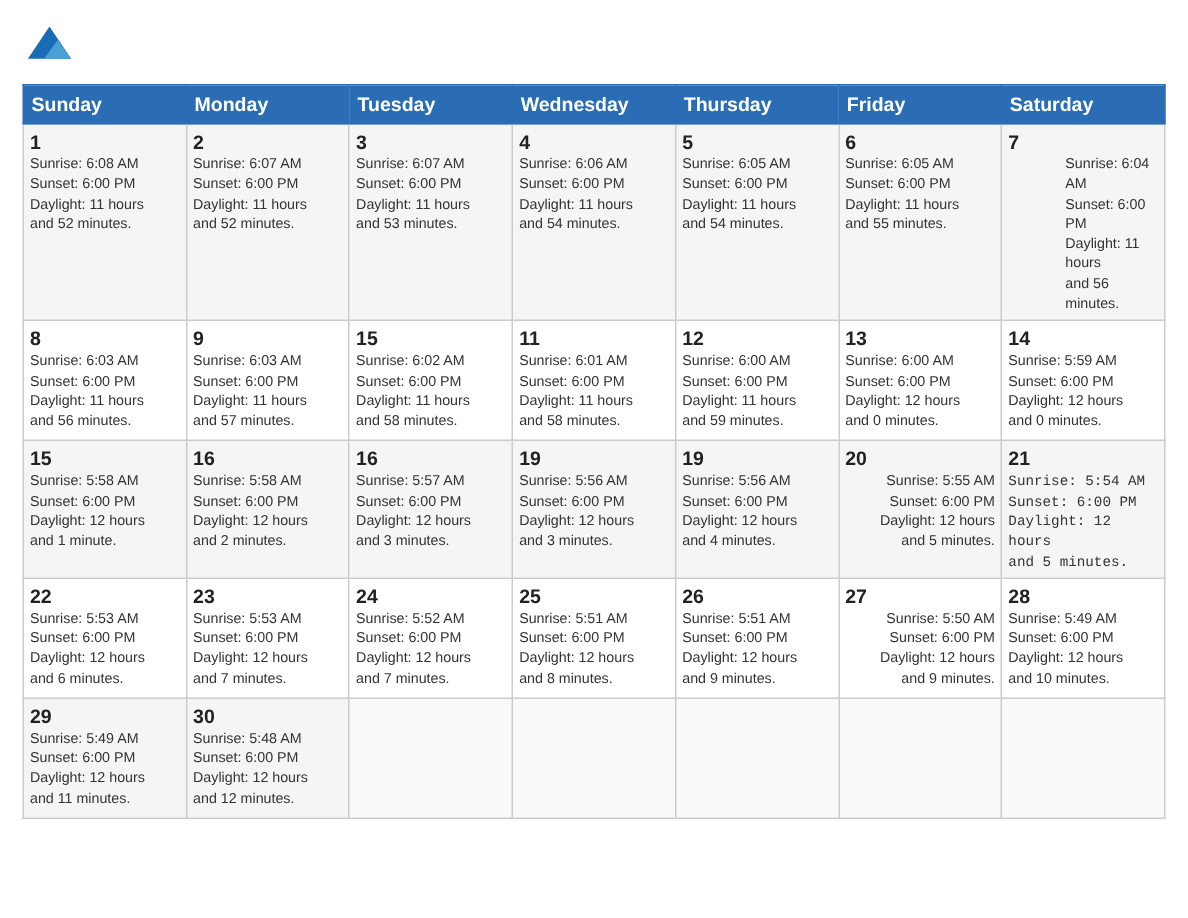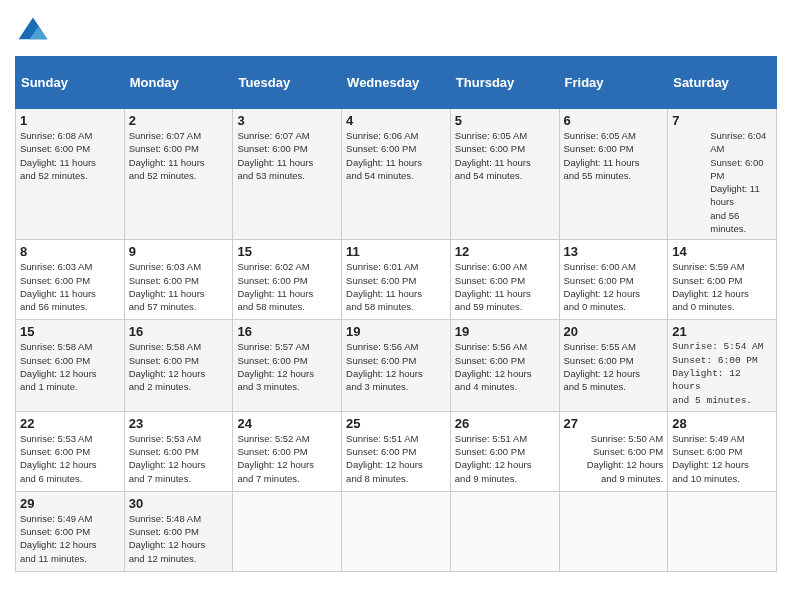--- a/index.html
+++ b/index.html
@@ -56,21 +56,21 @@
     }
     table {
       width: 100%;
       border-collapse: collapse;
       font-size: 10.5px;
     }
     thead th {
       background-color: #2a6db5;
       color: #fff;
       text-align: left;
-      padding: 18px 5px;
+      padding: 5px 5px;
       font-size: 13px;
       font-weight: bold;
       border: 1px solid #2a6db5;
     }
     tbody td {
       vertical-align: top;
       border: 1px solid #ccc;
       padding: 4px 4px;
       width: 14.28%;
       background: #fff;
@@ -265,21 +265,21 @@
         </td>
         <td>
           <span class="day-num">19</span>
           <div class="day-info" style="white-space: pre-line;">Sunrise: 5:56 AM
 Sunset: 6:00 PM
 Daylight: 12 hours
 and 4 minutes.</div>
         </td>
         <td>
           <span class="day-num">20</span>
-          <div class="day-info" style="white-space: pre-line;">Sunrise: 5:55 AM
+          <div class="day-info" style="white-space: pre-line; text-align: right;">Sunrise: 5:55 AM
 Sunset: 6:00 PM
 Daylight: 12 hours
 and 5 minutes.</div>
         </td>
         <td>
           <span class="day-num">21</span>
           <div class="day-info" style="white-space: pre-line; font-family: Liberation Mono, monospace;">Sunrise: 5:54 AM
 Sunset: 6:00 PM
 Daylight: 12 hours
 and 5 minutes.</div>

